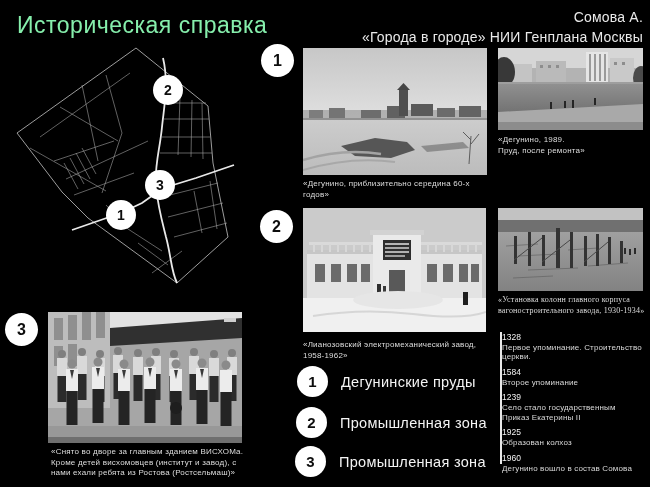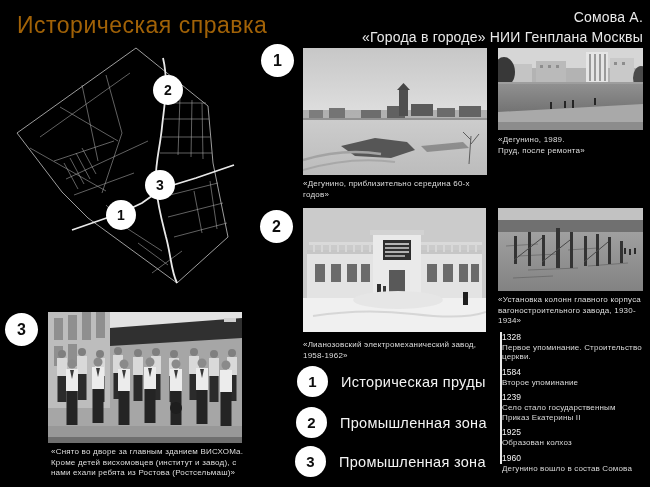--- a/index.html
+++ b/index.html
@@ -1,20 +1,20 @@
 <!DOCTYPE html>
 <html><head>
 <meta charset="utf-8">
 <style>
   html,body{margin:0;padding:0;background:#000;}
   .slide{
     position:relative;width:650px;height:487px;background:#000;overflow:hidden;
     font-family:"Liberation Sans", sans-serif;color:#fff;
   }
-  .title{position:absolute;left:17px;top:12px;font-size:23px;letter-spacing:.5px;color:#a16207;white-space:nowrap;}
+  .title{position:absolute;left:17px;top:12px;font-size:23px;letter-spacing:.5px;color:#86efac;white-space:nowrap;}
   .credits{position:absolute;right:7px;top:7px;text-align:right;font-size:14px;line-height:1.45;color:#eaeaea;letter-spacing:.2px;}
   .map{position:absolute;left:10px;top:45px;width:250px;height:245px;}
   .map svg{position:absolute;left:0;top:0;}
   .num-circle{
     position:absolute;background:#fff;color:#0d0d0d;border-radius:50%;
     display:flex;align-items:center;justify-content:center;font-weight:bold;
   }
   .d33{width:33px;height:33px;font-size:16px;}
   .d31{width:31px;height:31px;font-size:15px;}
   .d30{width:30px;height:30px;font-size:14px;}
@@ -257,21 +257,21 @@
           <path d="M44,54 L72,32"></path>
           <path d="M86,54 L110,34"></path>
       </g>
       <g fill="#2b2b2b">
         <rect x="126" y="40" width="2" height="6"></rect>
           <rect x="131" y="41" width="2" height="6"></rect>
           <rect x="136" y="40" width="2" height="6"></rect>
       </g>
     </svg>
   </div>
-  <div class="caption" style="left:498px;top:295px;width:150px;">«Установка колонн главного корпуса
+  <div class="caption" style="left:498px;top:295px;width:150px;font-family:Liberation Serif, serif;">«Установка колонн главного корпуса
 вагоностроительного завода, 1930-1934»</div>
 
   <div class="num-circle d33" style="left:5px;top:313px;">3</div>
 
   <div class="photo" style="left:48px;top:312px;width:194px;height:131px;">
     <svg viewBox="0 0 194 131" preserveAspectRatio="none">
       <rect x="0" y="0" width="194" height="131" fill="#a6a6a6"></rect>
       <rect x="0" y="0" width="62" height="96" fill="#bdbdbd"></rect>
       <g fill="#8f8f8f">
         <rect x="6" y="6" width="9" height="22"></rect>
@@ -363,21 +363,21 @@
       <rect x="0" y="114" width="194" height="17" fill="#989898"></rect>
       <rect x="0" y="125" width="194" height="6" fill="#6f6f6f"></rect>
     </svg>
   </div>
   <div class="caption" style="left:51px;top:447px;width:208px;">«Снято во дворе за главным зданием ВИСХОМа.
 Кроме детей висхомовцев (институт и завод), с
 нами ехали ребята из Ростова (Ростсельмаш)»</div>
 
   <div class="legend-item" style="left:297px;top:366px;">
     <div class="num-circle d31">1</div>
-    <div class="legend-label">Историческая пруды</div>
+    <div class="legend-label">Дегунинские пруды</div>
   </div>
   <div class="legend-item" style="left:296px;top:407px;">
     <div class="num-circle d31">2</div>
     <div class="legend-label">Промышленная зона</div>
   </div>
   <div class="legend-item" style="left:295px;top:446px;">
     <div class="num-circle d31">3</div>
     <div class="legend-label">Промышленная зона</div>
   </div>
 

